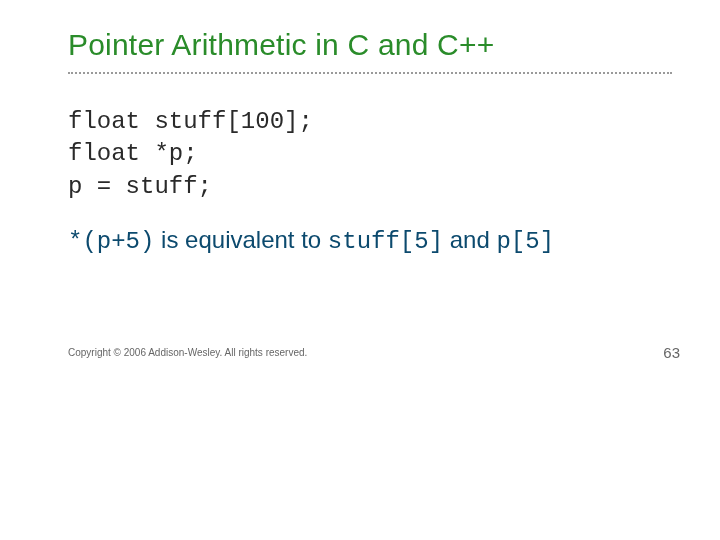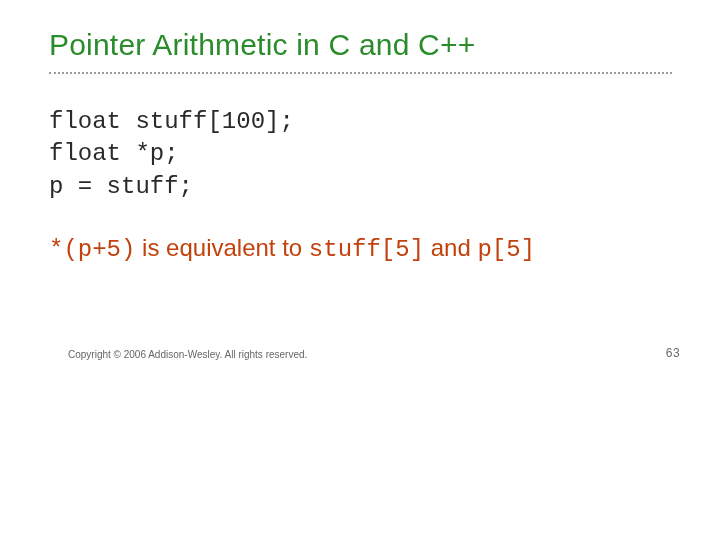--- a/index.html
+++ b/index.html
@@ -1,46 +1,46 @@
 <!DOCTYPE html>
 <html><head>
 <meta charset="utf-8">
 <style>
   * { margin: 0; padding: 0; box-sizing: border-box; }
   html, body { width: 720px; height: 540px; background: #ffffff; font-family: Georgia, 'Times New Roman', serif; }
   .slide {
     width: 720px;
     height: 391px;
     position: relative;
-    padding: 28px 48px 0 49px;
+    padding: 28px 48px 0 68px;
   }
   .title {
     color: #2a8c2a;
     font-size: 30px;
     font-weight: 400;
     margin-bottom: 10px;
     font-family: 'Lucida Sans', 'Lucida Grande', Verdana, sans-serif;
     letter-spacing: 0.2px;
   }
   .dotted {
     border: none;
     border-top: 2px dotted #9a9a9a;
     margin: 0 0 32px 0;
   }
   .codeblock {
     font-family: 'Courier New', Courier, monospace;
     font-size: 24px;
     color: #2a2a2a;
     line-height: 1.35;
-    margin-bottom: 27px;
+    margin-bottom: 19px;
     white-space: pre;
   }
   .equiv {
     font-size: 24px;
-    color: #c2410c;
+    color: #0c4a6e;
     line-height: 1.5;
   }
   .equiv .mono {
     font-family: 'Courier New', Courier, monospace;
   }
   .equiv .sans {
     font-family: 'Lucida Sans', 'Lucida Grande', Verdana, sans-serif;
   }
   .footer {
     position: absolute;
@@ -48,23 +48,22 @@
     left: 68px;
     right: 40px;
     font-family: Arial, Helvetica, sans-serif;
     font-size: 10px;
     color: #666;
     display: flex;
     justify-content: space-between;
     align-items: center;
   }
   .pagenum {
-    font-size: 12px;
+    font-size: 15px;
     color: #666;
-    font-family: Liberation Mono, monospace;
   }
 </style>
 </head>
 <body>
 
 <div class="slide">
   <h1 class="title">Pointer Arithmetic in C and C++</h1>
   <hr class="dotted">
 
   <div class="codeblock"><span>float stuff[100];</span>

